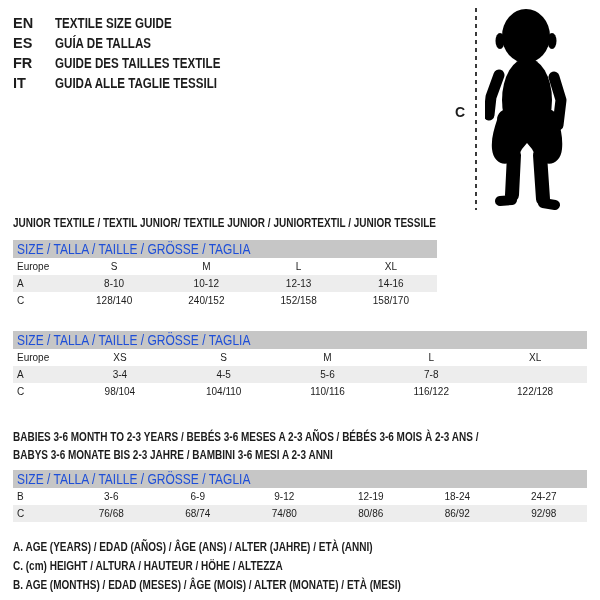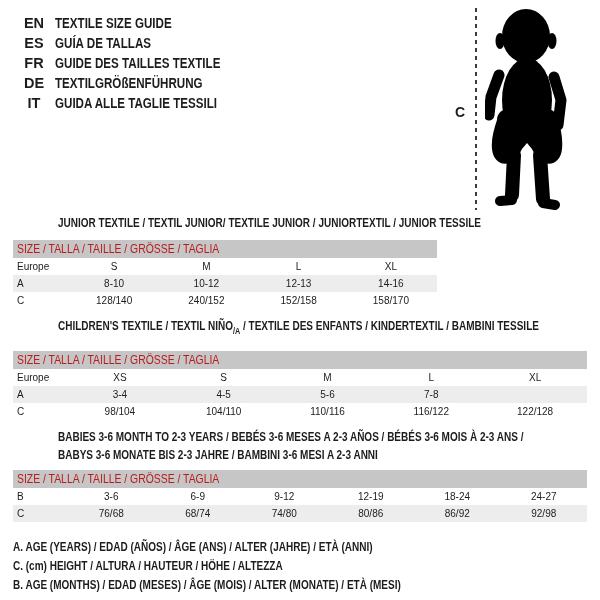--- a/index.html
+++ b/index.html
@@ -5,42 +5,42 @@
   * { box-sizing: border-box; margin: 0; padding: 0; }
   html, body { width: 600px; height: 600px; background: #ffffff; overflow: hidden; }
   body { font-family: "Liberation Sans", sans-serif; color: #1c1c1c; position: relative; }
 
   
   .cx { display: inline-block; transform: scaleX(0.8); transform-origin: 0 50%; white-space: nowrap; }
 
   
   .lang-block { position: absolute; top: 13px; left: 13px; }
   .lang-row { display: flex; height: 20px; align-items: center; font-weight: 700; font-size: 14.5px; }
-  .lang-code { width: 42px; text-align: center; }
+  .lang-code { width: 42px; }
 
   
   .figure { position: absolute; left: 455px; top: 4px; width: 145px; height: 212px; }
   .dotted-line { position: absolute; left: 20px; top: 4px; width: 2px; height: 202px;
                  background: repeating-linear-gradient(to bottom, #3a3a3a 0 4px, transparent 4px 8px); }
   .c-label { position: absolute; left: 0; top: 100px; font-weight: 700; font-size: 14px; }
   .baby-svg { position: absolute; left: 30px; top: 1px; }
 
   
   .sec { position: absolute; left: 13px; }
-  .sec-title { font-size: 12.5px; font-weight: 700; line-height: 15px; margin-left: 45px; }
+  .sec-title { font-size: 12.5px; font-weight: 700; line-height: 15px; }
   .sec1 { top: 216px; width: 424px; }
   .sec2 { top: 319px; width: 574px; }
   .sec3 { top: 428px; width: 574px; }
   .sec1 .tbl { margin-top: 9px; }
   .sec2 .tbl { margin-top: 12px; }
   .sec3 .tbl { margin-top: 6px; }
   .sec3 .sec-title { line-height: 18px; }
   .subsz { font-size: 9px; }
 
-  .bar { height: 18px; line-height: 18px; background: #c6c6c6; padding-left: 4px; font-size: 13px; color: #b91c1c; }
+  .bar { height: 18px; line-height: 18px; background: #c6c6c6; padding-left: 4px; font-size: 15px; color: #1d4ed8; }
   .row { display: grid; height: 17px; line-height: 17px; font-size: 10px; }
   .t1 .row { grid-template-columns: 55px repeat(4, 1fr); }
   .t2 .row { grid-template-columns: 55px repeat(5, 1fr); }
   .t3 .row { grid-template-columns: 55px repeat(6, 1fr); }
   .row .cell { text-align: center; }
   .row .label { text-align: left; padding-left: 4px; }
   .row.alt { background: #ededed; }
 
   
   .legend { position: absolute; left: 13px; top: 538px; }
@@ -56,24 +56,20 @@
       <span class="lang-code">EN</span>
       <span class="cx">TEXTILE SIZE GUIDE</span>
     </div>
     <div class="lang-row">
       <span class="lang-code">ES</span>
       <span class="cx">GUÍA DE TALLAS</span>
     </div>
     <div class="lang-row">
       <span class="lang-code">FR</span>
       <span class="cx">GUIDE DES TAILLES TEXTILE</span>
-    </div>
-    <div class="lang-row">
-      <span class="lang-code">DE</span>
-      <span class="cx">TEXTILGRÖßENFÜHRUNG</span>
     </div>
     <div class="lang-row">
       <span class="lang-code">IT</span>
       <span class="cx">GUIDA ALLE TAGLIE TESSILI</span>
     </div>
   </section>
 
   <div class="figure">
     <span class="c-label">C</span>
     <div class="dotted-line"></div>
@@ -122,23 +118,20 @@
         <span class="cell label">C</span>
         <span class="cell">128/140</span>
         <span class="cell">240/152</span>
         <span class="cell">152/158</span>
         <span class="cell">158/170</span>
       </div>
     </div>
   </section>
 
   <section class="sec sec2">
-    <h2 class="sec-title">
-      <span class="cx"><span>CHILDREN'S TEXTILE / TEXTIL NIÑO</span><sub class="subsz">/A</sub><span> / TEXTILE DES ENFANTS / KINDERTEXTIL / BAMBINI TESSILE</span></span>
-    </h2>
     <div class="tbl t2">
       <div class="bar">
         <span class="cx">SIZE / TALLA / TAILLE / GRÖSSE / TAGLIA</span>
       </div>
       <div class="row">
         <span class="cell label">Europe</span>
         <span class="cell">XS</span>
         <span class="cell">S</span>
         <span class="cell">M</span>
         <span class="cell">L</span>

